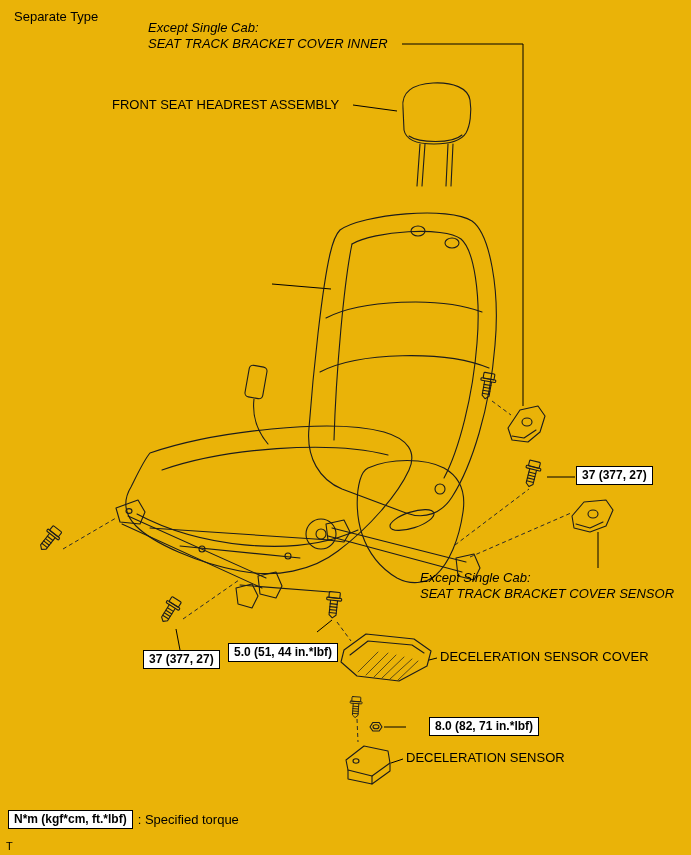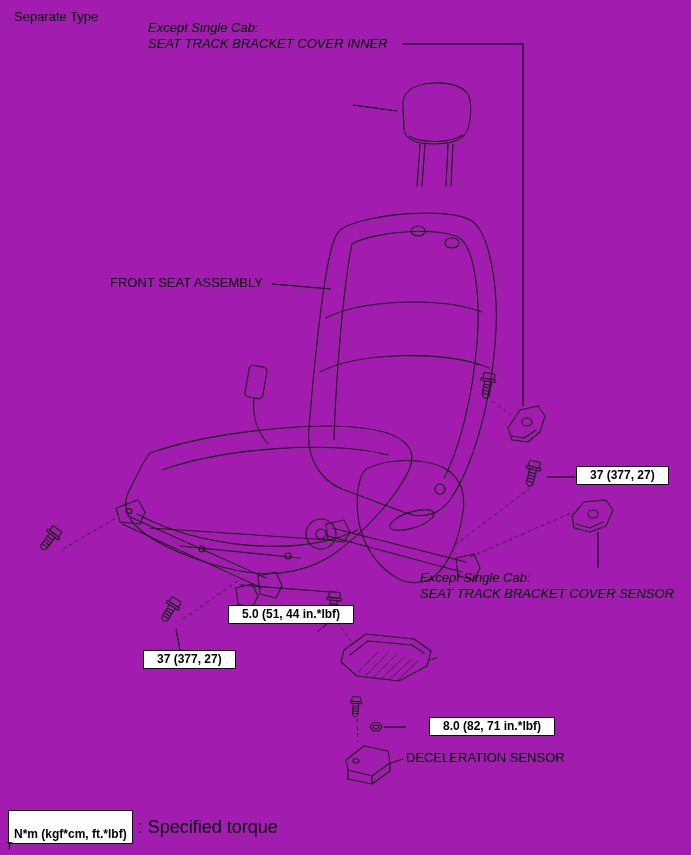--- a/index.html
+++ b/index.html
@@ -1,26 +1,26 @@
 <!DOCTYPE html>
 <html><head>
 <meta charset="utf-8">
 <style>
   html,body{margin:0;padding:0;background:#fff;}
   body{width:691px;height:855px;font-family:"Liberation Sans",sans-serif;color:#000;}
-  .page{position:relative;width:691px;height:855px;background:#a21caf;overflow:hidden;}
+  .page{position:relative;width:691px;height:855px;background:#eab308;overflow:hidden;}
   .page svg{position:absolute;left:0;top:0;}
   .lbl{position:absolute;font-size:13px;line-height:16px;white-space:nowrap;}
   .callout div{white-space:nowrap;font-style:italic;}
   .tbox{position:absolute;border:1px solid #000;background:#fff;font-size:12px;font-weight:bold;
-        line-height:14px;padding:1px 13px 2px;white-space:nowrap;}
+        line-height:14px;padding:1px 5px 2px;white-space:nowrap;}
   .legend{position:absolute;display:flex;align-items:center;gap:5px;}
   .legend .unitbox{border:1px solid #000;background:#fff;font-size:12px;font-weight:bold;
-        line-height:14px;padding:16px 5px 2px;white-space:nowrap;}
-  .legend .desc{font-size:18px;white-space:nowrap;}
+        line-height:14px;padding:1px 5px 2px;white-space:nowrap;}
+  .legend .desc{font-size:13px;white-space:nowrap;}
   .mark{position:absolute;font-size:11px;}
   
   .ln{stroke:#1c1c1c;fill:none;stroke-width:1.1;stroke-linecap:round;stroke-linejoin:round;}
   .ln-thin{stroke:#1c1c1c;fill:none;stroke-width:0.7;stroke-linecap:round;}
   .lead{stroke:#000;fill:none;stroke-width:1;}
   .dash{stroke:#2a2a2a;fill:none;stroke-width:1;stroke-dasharray:4 3;}
 </style>
 </head>
 <body>
 
@@ -179,34 +179,35 @@
     </g>
   </svg>
 
   <div class="lbl" style="left:14px;top:9px">Separate Type</div>
 
   <div class="lbl callout" style="left:148px;top:20px">
     <div>Except Single Cab:</div>
     <div>SEAT TRACK BRACKET COVER INNER</div>
   </div>
 
-
-  <div class="lbl" style="left:110px;top:275px">FRONT SEAT ASSEMBLY</div>
+  <div class="lbl" style="left:112px;top:97px">FRONT SEAT HEADREST ASSEMBLY</div>
+
 
   <div class="tbox" style="left:576px;top:466px">37 (377, 27)</div>
 
   <div class="lbl callout" style="left:420px;top:570px">
     <div>Except Single Cab:</div>
     <div>SEAT TRACK BRACKET COVER SENSOR</div>
   </div>
 
-  <div class="tbox" style="left:228px;top:605px">5.0 (51, 44 in.*lbf)</div>
+  <div class="tbox" style="left:228px;top:643px">5.0 (51, 44 in.*lbf)</div>
 
   <div class="tbox" style="left:143px;top:650px">37 (377, 27)</div>
 
+  <div class="lbl" style="left:440px;top:649px">DECELERATION SENSOR COVER</div>
 
   <div class="tbox" style="left:429px;top:717px">8.0 (82, 71 in.*lbf)</div>
 
   <div class="lbl" style="left:406px;top:750px">DECELERATION SENSOR</div>
 
   <div class="legend" style="left:8px;top:810px">
     <span class="unitbox">N*m (kgf*cm, ft.*lbf)</span>
     <span class="desc">: Specified torque</span>
   </div>
 

